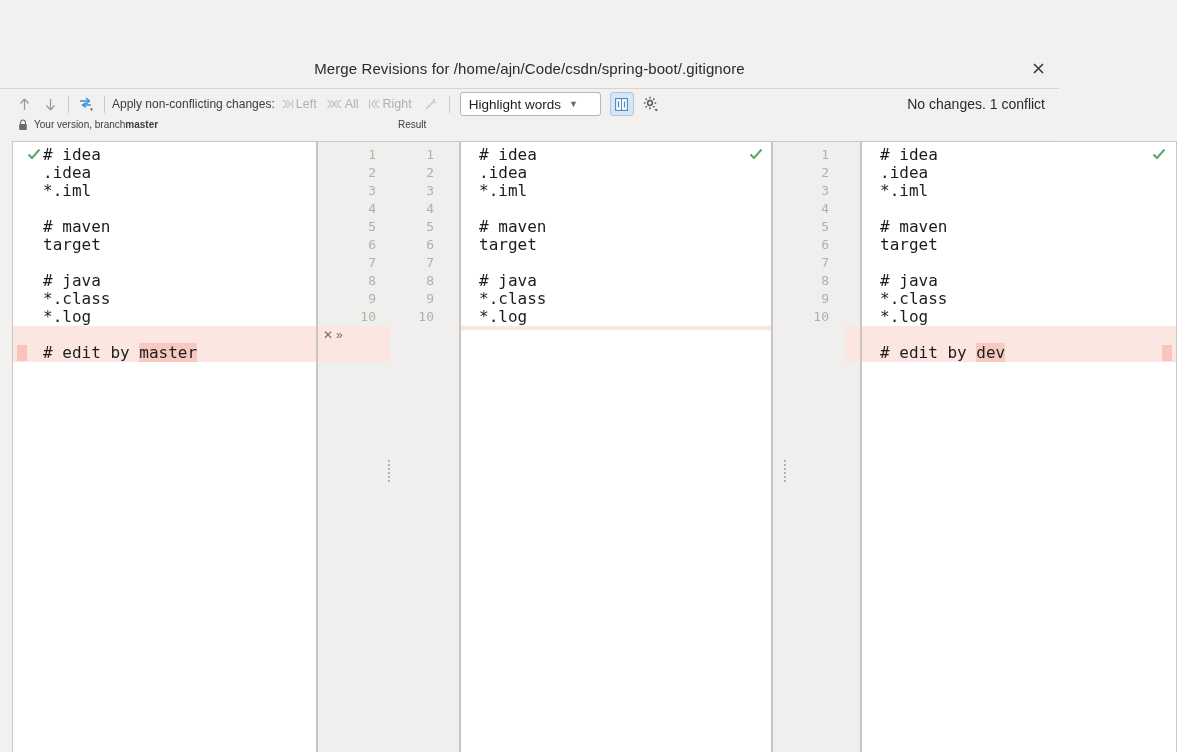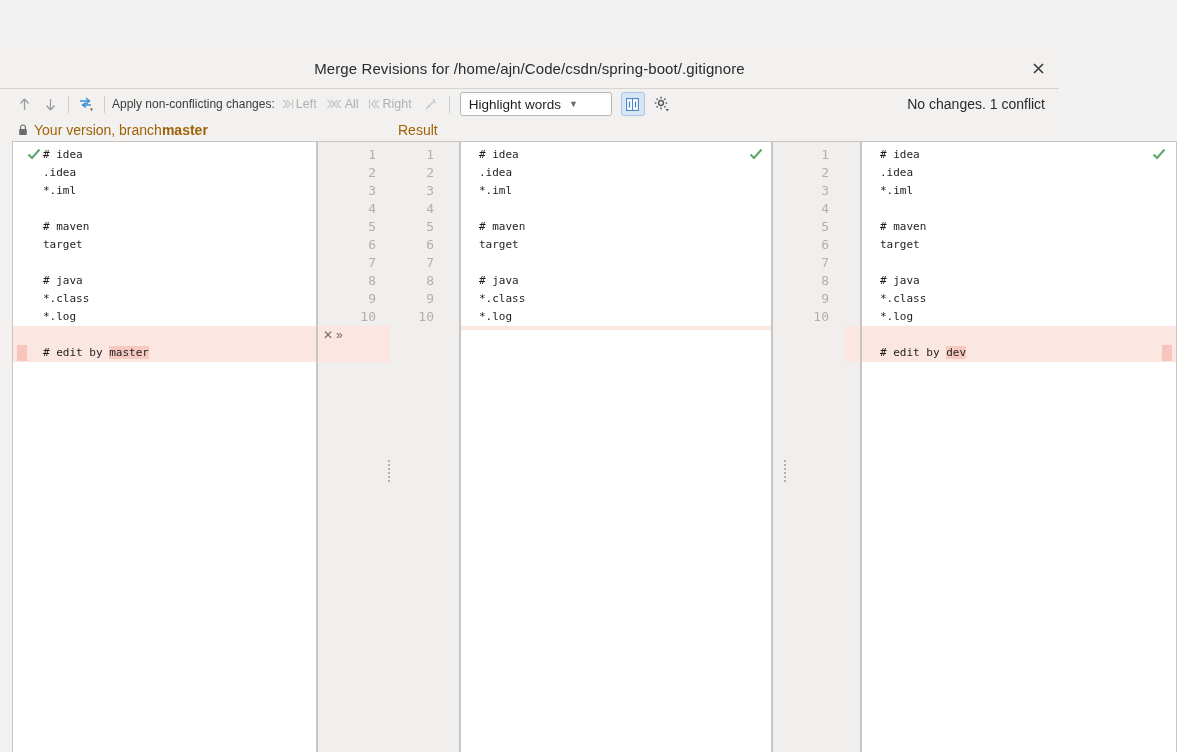--- a/index.html
+++ b/index.html
@@ -60,21 +60,21 @@
   .tb-action {
     display: inline-flex; align-items: center;
     font-size: 12.5px; color: #b0b0b0;
     margin-right: 9px; white-space: nowrap; cursor: default;
   }
   .tb-action .gl { margin-right: 2px; display: inline-flex; }
   .combo {
     display: inline-flex; align-items: center; justify-content: flex-start;
     height: 22px; min-width: 126px;
     border: 1px solid #b8b6b4; border-radius: 3px;
-    background: #ffffff; padding: 0 16px 0 8px;
+    background: #ffffff; padding: 0 5px 0 8px;
     font-size: 13.5px; color: #1d1d1d; cursor: pointer;
     margin-left: 3px;
   }
   .combo .caret {
     margin-left: 8px; color: #6b6b6b; font-size: 9px; line-height: 1;
   }
   .toggle-btn {
     width: 22px; height: 22px; margin-left: 9px;
     border: 1px solid #a8c6e2; border-radius: 3px;
     background: #d6e6f5;
@@ -92,22 +92,22 @@
     font-size: 14px; color: #2b2b2b; white-space: nowrap;
   }
 
   
   .pane-headers {
     height: 22px; flex: 0 0 22px;
     position: relative; background: #f2f1f0;
   }
   .pane-title {
     position: absolute; top: 0; height: 22px;
-    display: flex; align-items: center;
-    font-size: 14px; color: #a16207; white-space: nowrap;
+    display: flex; 
+    font-size: 10px; color: #404040; white-space: nowrap;
   }
   .pane-title .lock { margin-right: 6px; display: inline-flex; }
   .pane-title b { font-weight: bold; }
   #hdr-left  { left: 18px; }
   #hdr-mid   { left: 398px; }
   #hdr-right { left: 805px; }
 
   
   .editors {
     flex: 1 1 auto; position: relative;
@@ -158,21 +158,21 @@
   .grip { width: 3px; }
   .grip i {
     display: block; width: 2px; height: 2px; background: #b4b2b0;
     margin: 2px 0;
   }
 
   
   .code {
     position: relative;
     font-family: "DejaVu Sans Mono", monospace;
-    font-size: 11px;
+    font-size: 16px;
     line-height: 18px;
     color: #1d1d1d;
     padding-top: 4px;
     white-space: pre;
   }
   .code .ln { height: 18px; padding-left: 18px; position: relative; }
   .code.pad-left .ln { padding-left: 30px; }
 
   .conflict-bg {
     position: absolute; left: 0; right: 0;

